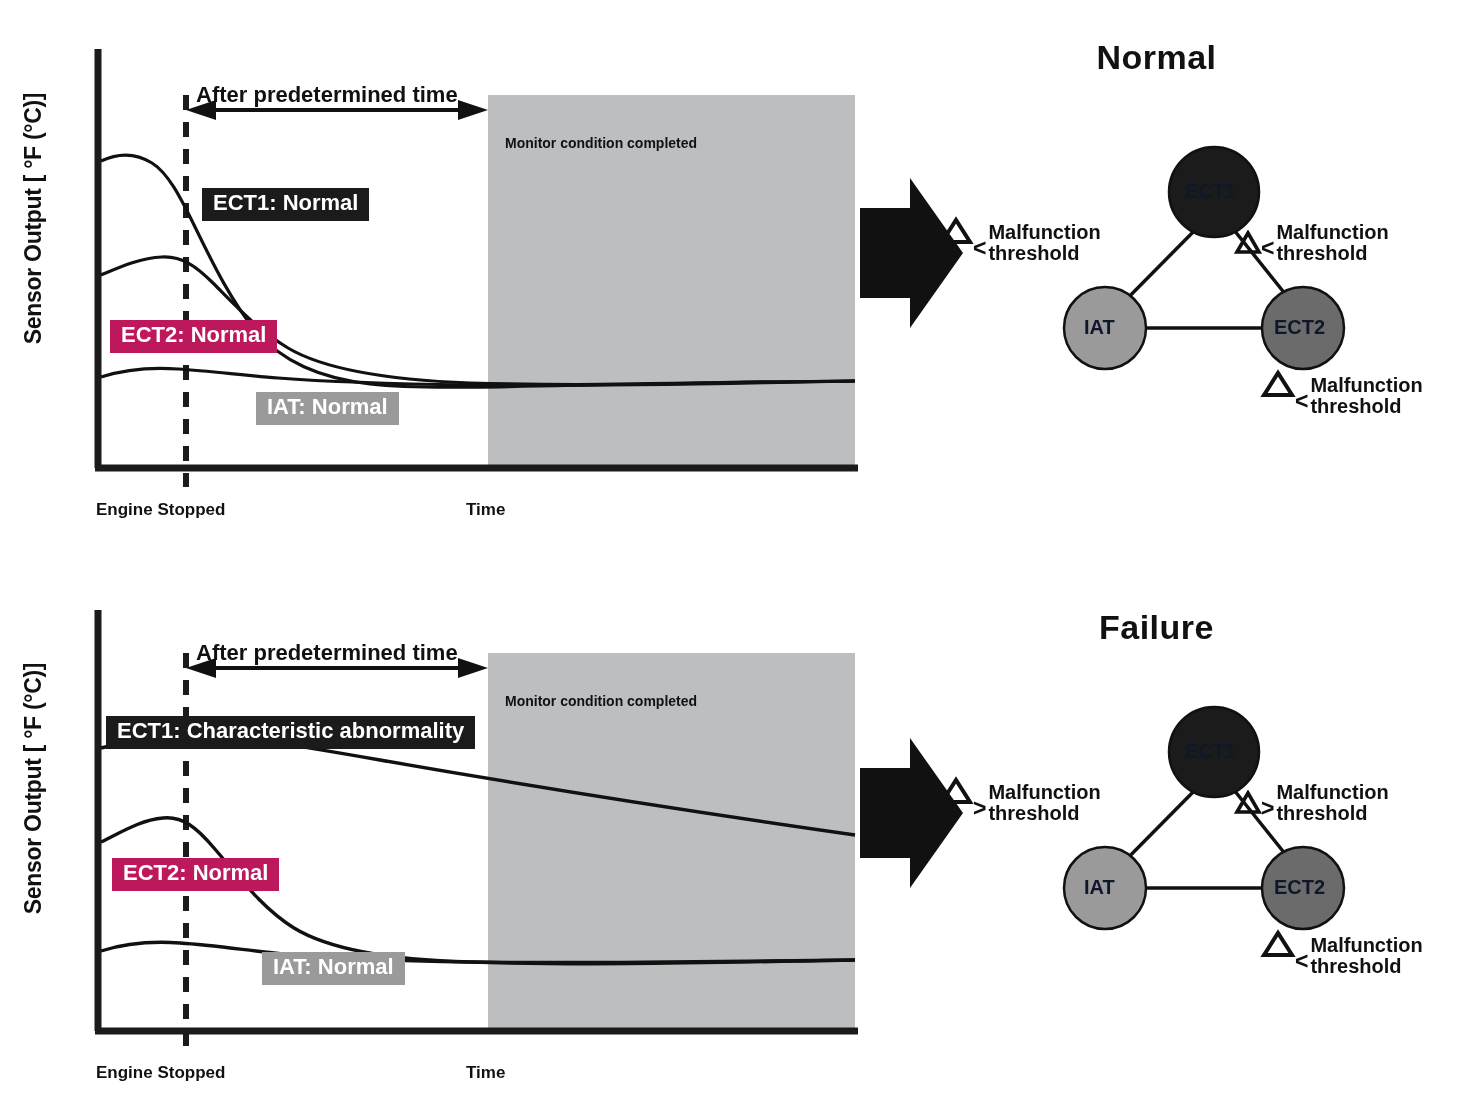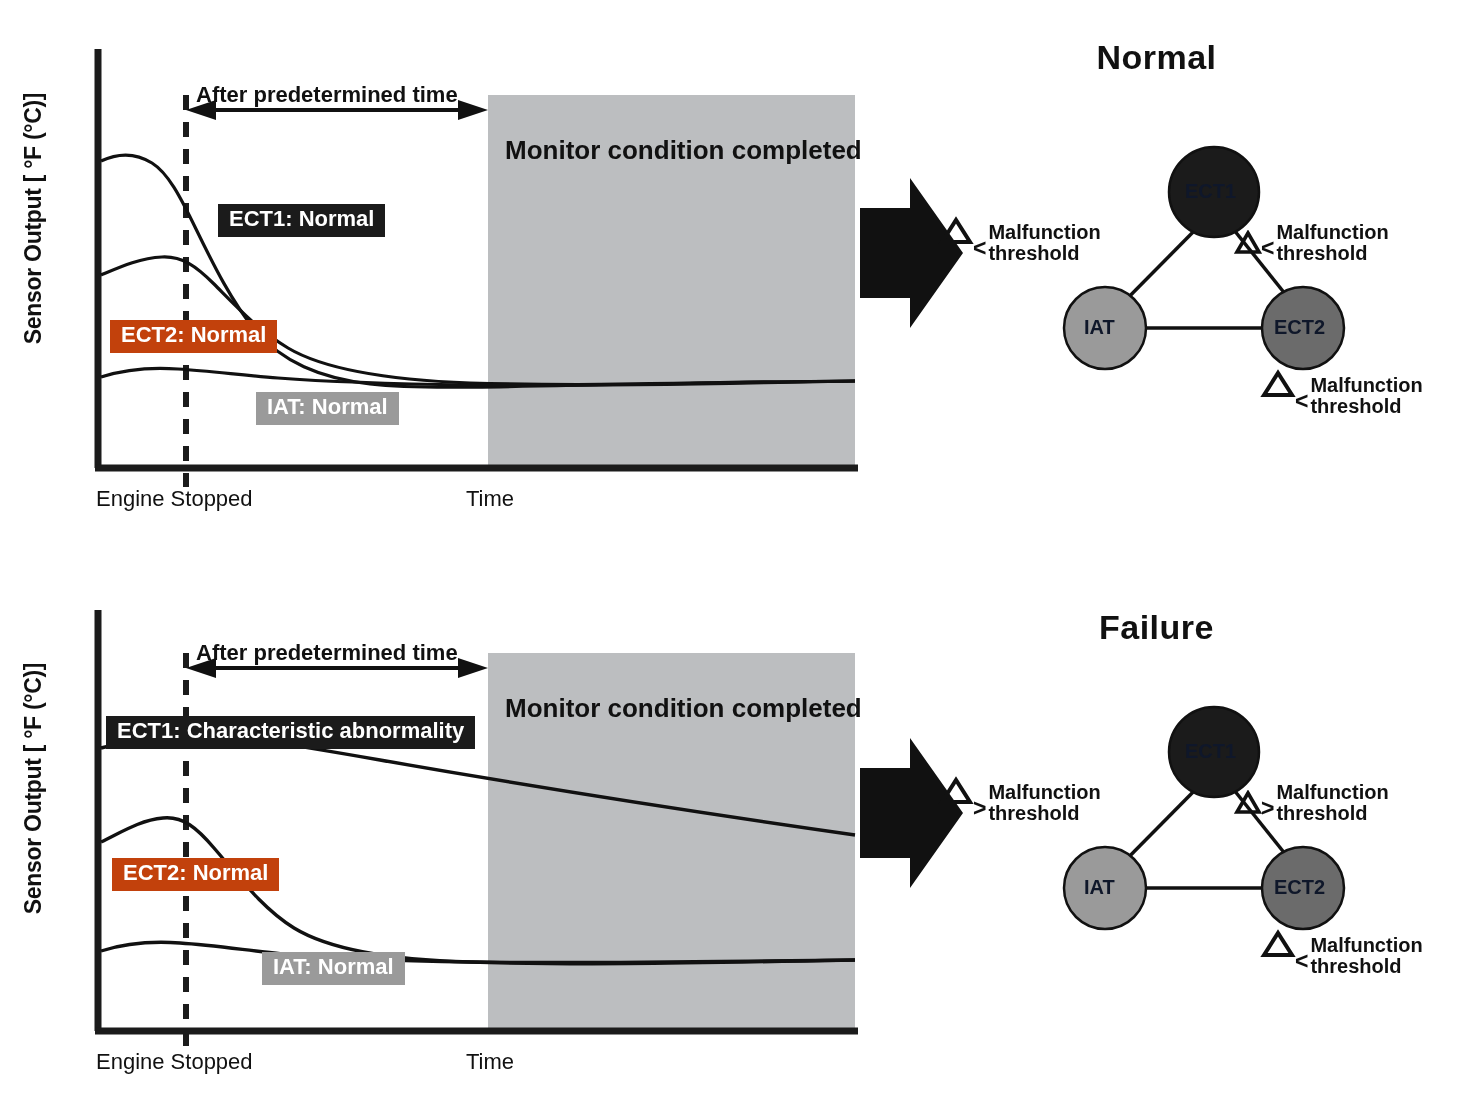--- a/index.html
+++ b/index.html
@@ -30,50 +30,51 @@
     transform: rotate(-90deg);
     transform-origin: center center;
     text-align: center;
     font-size: 23px; font-weight: bold;
     letter-spacing: -0.3px;
     white-space: nowrap;
   }
 
   .axis-caption {
     position: absolute;
-    font-size: 22px; font-weight: normal;
-    white-space: nowrap;
+    font-size: 17px; font-weight: bold;
+    white-space: nowrap;
+    margin-top: 14px;
   }
 
   .pred-time-label {
     position: absolute;
     font-size: 22px; font-weight: bold;
     white-space: nowrap;
     margin-top: 24px;
   }
 
   .monitor-label {
     position: absolute;
-    font-size: 26px; font-weight: bold;
+    font-size: 14px; font-weight: bold;
     white-space: nowrap;
     color: #111;
   }
 
   
   .tag {
     position: absolute;
     color: #ffffff;
     font-size: 22px;
     font-weight: bold;
     padding: 3px 11px 5px 11px;
     white-space: nowrap;
     line-height: 1.12;
   }
   .tag-dark  { background: #1b1b1b; }
-  .tag-mid   { background: #c2410c; }
+  .tag-mid   { background: #be185d; }
   .tag-light { background: #9a9a9a; margin-left: 44px; }
 
   
   .diagram { position: absolute; left: 855px; top: 0; width: 603px; height: 530px; }
   .diagram-title {
     position: absolute; top: 38px; left: 0; width: 603px;
     text-align: center;
     font-size: 34px; font-weight: bold;
     letter-spacing: 0.5px;
   }
@@ -128,21 +129,21 @@
       <path d="M101,377 C126,369 150,367 178,369 C210,371 240,375 278,378 C330,382 400,384 470,385
                C600,387 730,383 855,381" fill="none" stroke="#111" stroke-width="3.2"></path>
     </svg>
 
     <div class="ylabel">Sensor Output [ °F (°C)]</div>
 
     <div class="pred-time-label" style="left:196px; top:58px;">After predetermined time</div>
 
     <div class="monitor-label" style="left:505px; top:135px;">Monitor condition completed</div>
 
-    <div class="tag tag-dark" style="left:202px; top:204px;margin-left:16px;">ECT1: Normal</div>
+    <div class="tag tag-dark" style="left:202px; top:188px;">ECT1: Normal</div>
     <div class="tag tag-mid" style="left:110px; top:320px;">ECT2: Normal</div>
     <div class="tag tag-light" style="left:212px; top:392px;">IAT: Normal</div>
 
     <div class="axis-caption" style="left:96px; top:486px;">Engine Stopped</div>
     <div class="axis-caption" style="left:466px; top:486px;">Time</div>
   </div>
 
   <div class="diagram">
     <div class="diagram-title">Normal</div>
 

